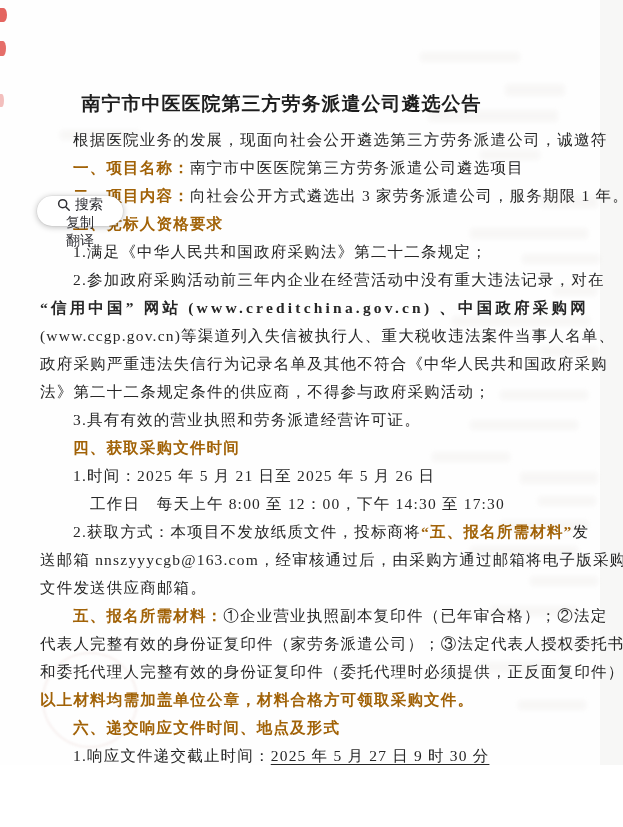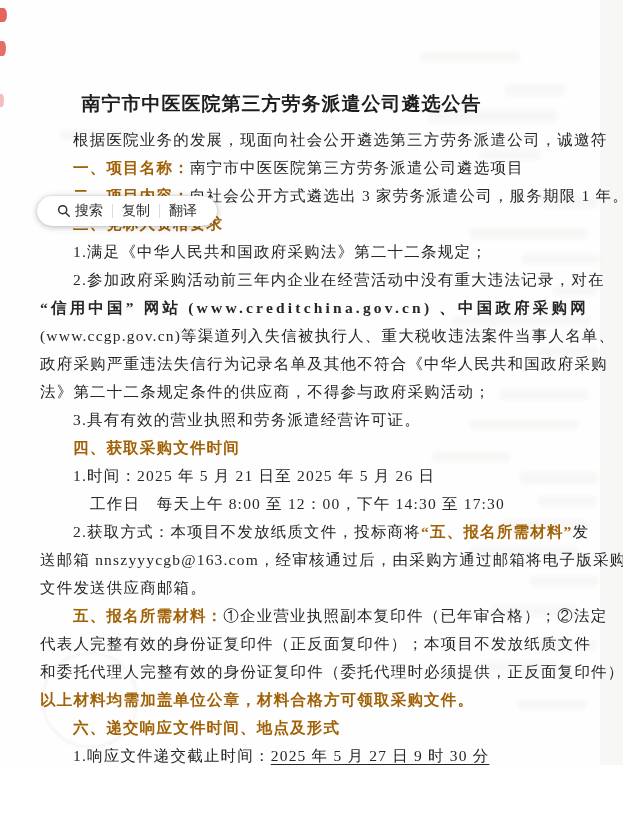--- a/index.html
+++ b/index.html
@@ -24,21 +24,21 @@
   .seg-bold{font-weight:bold;color:#a16207;}
   .seg-underline{text-decoration:underline;text-underline-offset:3px;}
   
   .page-number{position:absolute;top:808px;left:276px;font-size:12.5px;color:#4c4c4c;}
   
   .toolbar{
     position:absolute;top:196px;left:37px;height:30px;z-index:30;
     display:flex;align-items:center;gap:0;padding:0 13px;
     background:#ffffff;border-radius:15px;
     box-shadow:0 1px 6px rgba(0,0,0,.28),0 0 0 .5px rgba(0,0,0,.06);
-    font-family:"Liberation Sans","DejaVu Sans",sans-serif;font-size:14px;color:#2e2e33;
+    font-family:"Liberation Sans","DejaVu Sans",sans-serif;font-size:14px;color:#2e2e33;flex-direction:column;
   }
   .tb-btn{display:flex;align-items:center;gap:4px;padding:0 7px;cursor:pointer;background:none;border:none;font:inherit;color:inherit;}
   .tb-sep{width:1px;height:14px;background:#dcdcdc;margin:0 2px;}
   .tb-icon{display:inline-block;width:14px;height:14px;}
   
   .smudge{position:absolute;background:#cfc9c2;border-radius:3px;filter:blur(2px);}
   .edge-red{position:absolute;left:0;background:#df4a44;border-radius:0 60% 60% 0;}
   .stamp-ghost{
     position:absolute;left:42px;top:652px;width:92px;height:92px;border-radius:50%;
     border:2px solid rgba(200,150,140,.13);filter:blur(1px);
@@ -101,21 +101,21 @@
       <div class="line indent-0"><span class="">政府采购严重违法失信行为记录名单及其他不符合《中华人民共和国政府采购</span></div>
       <div class="line indent-0"><span class="">法》第二十二条规定条件的供应商，不得参与政府采购活动；</span></div>
       <div class="line indent-1"><span class="">3.具有有效的营业执照和劳务派遣经营许可证。</span></div>
       <div class="line indent-1"><span class="seg-bold ">四、获取采购文件时间</span></div>
       <div class="line indent-1"><span class="">1.时间：2025 年 5 月 21 日至 2025 年 5 月 26 日</span></div>
       <div class="line indent-2"><span class="">工作日　每天上午 8:00 至 12：00，下午 14:30 至 17:30</span></div>
       <div class="line indent-1"><span class="">2.获取方式：本项目不发放纸质文件，投标商将</span><span class="seg-bold ">“五、报名所需材料”</span><span class="">发</span></div>
       <div class="line indent-0"><span class="">送邮箱 nnszyyycgb@163.com，经审核通过后，由采购方通过邮箱将电子版采购</span></div>
       <div class="line indent-0"><span class="">文件发送供应商邮箱。</span></div>
       <div class="line indent-1"><span class="seg-bold ">五、报名所需材料：</span><span class="">①企业营业执照副本复印件（已年审合格）；②法定</span></div>
-      <div class="line indent-0"><span class="">代表人完整有效的身份证复印件（正反面复印件）；本项目不发放纸质文件</span></div>
+      <div class="line indent-0"><span class="">代表人完整有效的身份证复印件（家劳务派遣公司）；③法定代表人授权委托书</span></div>
       <div class="line indent-0"><span class="">和委托代理人完整有效的身份证复印件（委托代理时必须提供，正反面复印件），</span></div>
       <div class="line indent-0"><span class="seg-bold ">以上材料均需加盖单位公章，材料合格方可领取采购文件。</span></div>
       <div class="line indent-1"><span class="seg-bold ">六、递交响应文件时间、地点及形式</span></div>
       <div class="line indent-1"><span class="">1.响应文件递交截止时间：</span><span class="seg-underline">2025 年 5 月 27 日 9 时 30 分</span></div>
     </div>
 
   <div class="page-number">1</div>
 
   <div class="toolbar">
     <button class="tb-btn">

